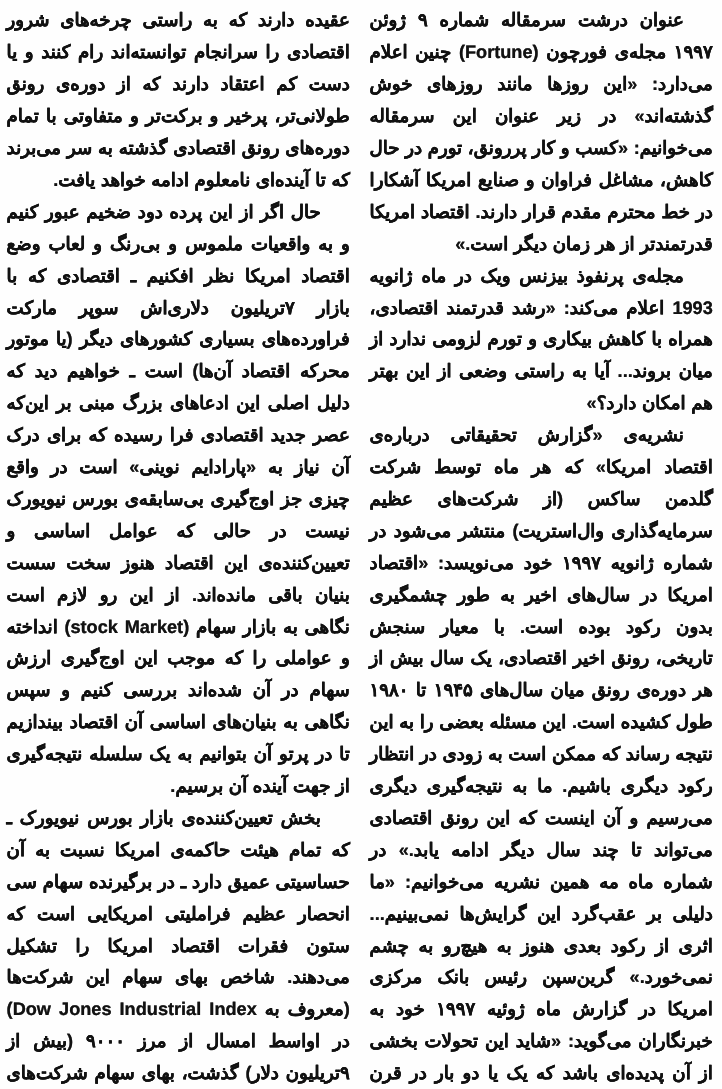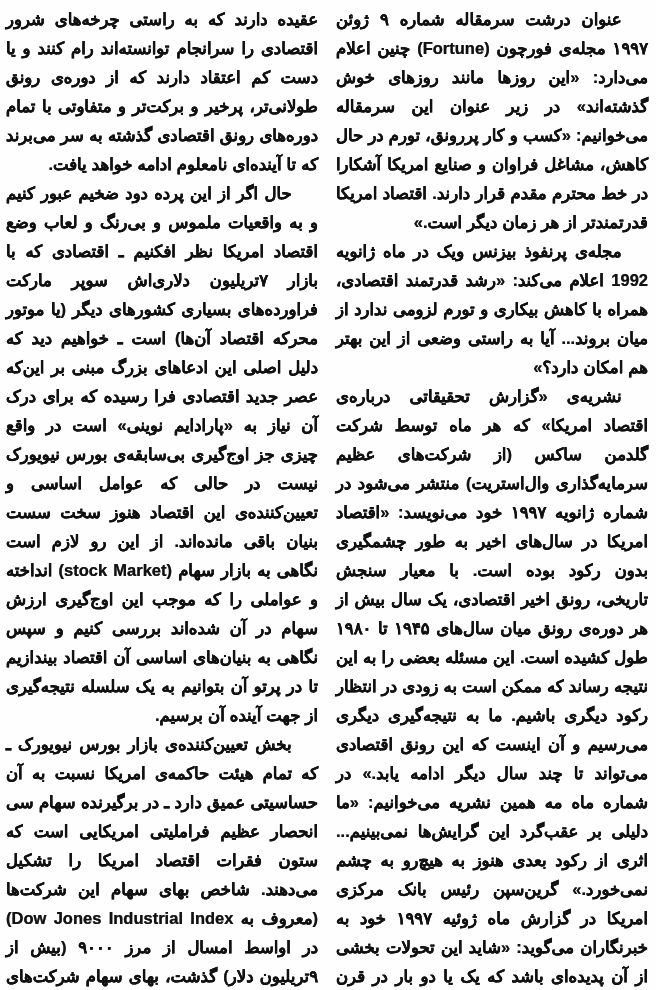--- a/index.html
+++ b/index.html
@@ -53,21 +53,21 @@
   }
 </style>
 </head>
 <body>
 
 <div class="page" dir="rtl">
   <div class="columns">
 
     <div class="col">
       <p class="indent">عنوان درشت سرمقاله شماره ۹ ژوئن ۱۹۹۷ مجله‌ی فورچون (Fortune) چنین اعلام می‌دارد: «این روزها مانند روزهای خوش گذشته‌اند» در زیر عنوان این سرمقاله می‌خوانیم: «کسب و کار پررونق، تورم در حال کاهش، مشاغل فراوان و صنایع امریکا آشکارا در خط محترم مقدم قرار دارند. اقتصاد امریکا قدرتمندتر از هر زمان دیگر است.»</p>
-      <p class="indent">مجله‌ی پرنفوذ بیزنس ویک در ماه ژانویه 1992 اعلام می‌کند: «رشد قدرتمند اقتصادی، همراه با کاهش بیکاری و تورم لزومی ندارد از میان بروند... آیا به راستی وضعی از این بهتر هم امکان دارد؟»</p>
+      <p class="indent">مجله‌ی پرنفوذ بیزنس ویک در ماه ژانویه 1993 اعلام می‌کند: «رشد قدرتمند اقتصادی، همراه با کاهش بیکاری و تورم لزومی ندارد از میان بروند... آیا به راستی وضعی از این بهتر هم امکان دارد؟»</p>
       <p class="indent">نشریه‌ی «گزارش تحقیقاتی درباره‌ی اقتصاد امریکا» که هر ماه توسط شرکت گلدمن ساکس (از شرکت‌های عظیم سرمایه‌گذاری وال‌استریت) منتشر می‌شود در شماره ژانویه ۱۹۹۷ خود می‌نویسد: «اقتصاد امریکا در سال‌های اخیر به طور چشمگیری بدون رکود بوده است. با معیار سنجش تاریخی، رونق اخیر اقتصادی، یک سال بیش از هر دوره‌ی رونق میان سال‌های ۱۹۴۵ تا ۱۹۸۰ طول کشیده است. این مسئله بعضی را به این نتیجه رساند که ممکن است به زودی در انتظار رکود دیگری باشیم. ما به نتیجه‌گیری دیگری می‌رسیم و آن اینست که این رونق اقتصادی می‌تواند تا چند سال دیگر ادامه یابد.» در شماره ماه مه همین نشریه می‌خوانیم: «ما دلیلی بر عقب‌گرد این گرایش‌ها نمی‌بینیم... اثری از رکود بعدی هنوز به هیچ‌رو به چشم نمی‌خورد.» گرین‌سپن رئیس بانک مرکزی امریکا در گزارش ماه ژوئیه ۱۹۹۷ خود به خبرنگاران می‌گوید: «شاید این تحولات بخشی از آن پدیده‌ای باشد که یک یا دو بار در قرن اتفاق می‌افتد؛ پدیده‌ای که قدرت تولید را چه در سطح ملی و چه بین‌المللی به سطحی بالاتر از پیش می‌برد» (نیویورک تایمز، ۲۳ ژوئیه ۱۹۹۷، صفحه‌ی D20 ).</p>
 
     </div>
 
     <div class="col">
       <p class="continuation">عقیده دارند که به راستی چرخه‌های شرور اقتصادی را سرانجام توانسته‌اند رام کنند و یا دست کم اعتقاد دارند که از دوره‌ی رونق طولانی‌تر، پرخیر و برکت‌تر و متفاوتی با تمام دوره‌های رونق اقتصادی گذشته به سر می‌برند که تا آینده‌ای نامعلوم ادامه خواهد یافت.</p>
       <p class="indent">حال اگر از این پرده دود ضخیم عبور کنیم و به واقعیات ملموس و بی‌رنگ و لعاب وضع اقتصاد امریکا نظر افکنیم ـ اقتصادی که با بازار ۷تریلیون دلاری‌اش سوپر مارکت فراورده‌های بسیاری کشورهای دیگر (یا موتور محرکه اقتصاد آن‌ها) است ـ خواهیم دید که دلیل اصلی این ادعاهای بزرگ مبنی بر این‌که عصر جدید اقتصادی فرا رسیده که برای درک آن نیاز به «پارادایم نوینی» است در واقع چیزی جز اوج‌گیری بی‌سابقه‌ی بورس نیویورک نیست در حالی که عوامل اساسی و تعیین‌کننده‌ی این اقتصاد هنوز سخت سست بنیان باقی مانده‌اند. از این رو لازم است نگاهی به بازار سهام (stock Market) انداخته و عواملی را که موجب این اوج‌گیری ارزش سهام در آن شده‌اند بررسی کنیم و سپس نگاهی به بنیان‌های اساسی آن اقتصاد بیندازیم تا در پرتو آن بتوانیم به یک سلسله نتیجه‌گیری از جهت آینده آن برسیم.</p>
       <p class="indent">بخش تعیین‌کننده‌ی بازار بورس نیویورک ـ که تمام هیئت حاکمه‌ی امریکا نسبت به آن حساسیتی عمیق دارد ـ در برگیرنده سهام سی انحصار عظیم فراملیتی امریکایی است که ستون فقرات اقتصاد امریکا را تشکیل می‌دهند. شاخص بهای سهام این شرکت‌ها (معروف به Dow Jones Industrial Index) در اواسط امسال از مرز ۹۰۰۰ (بیش از ۹تریلیون دلار) گذشت، بهای سهام شرکت‌های کوچک‌تر امریکایی که در بورس‌های Amex Nasdac و Russel 2000 خرید و فروش می‌شوند به همان‌گونه اوج بی‌سابقه‌ای گرفت. به طوری که میان سال‌های ۱۹۸۹ ـ پس از ترمیم فروپاشی بورس نیویورک در اکتبر ۱۹۸۷ ـ و اکتبر ۱۹۹۷ بهای سهام بورس نیویورک ۳۰۰ درصد افزایش یافت. این شاخص تنها میان اواخر سال ۱۹۹۴ تا اکتبر ۱۹۹۷ دو برابر شد و این سیر صعودی تا اواسط ماه ژوئیه ۱۹۹۸ ادامه یافت و تنها در چند ماه اول امسال (پیش از آغاز</p>
     </div>
 

